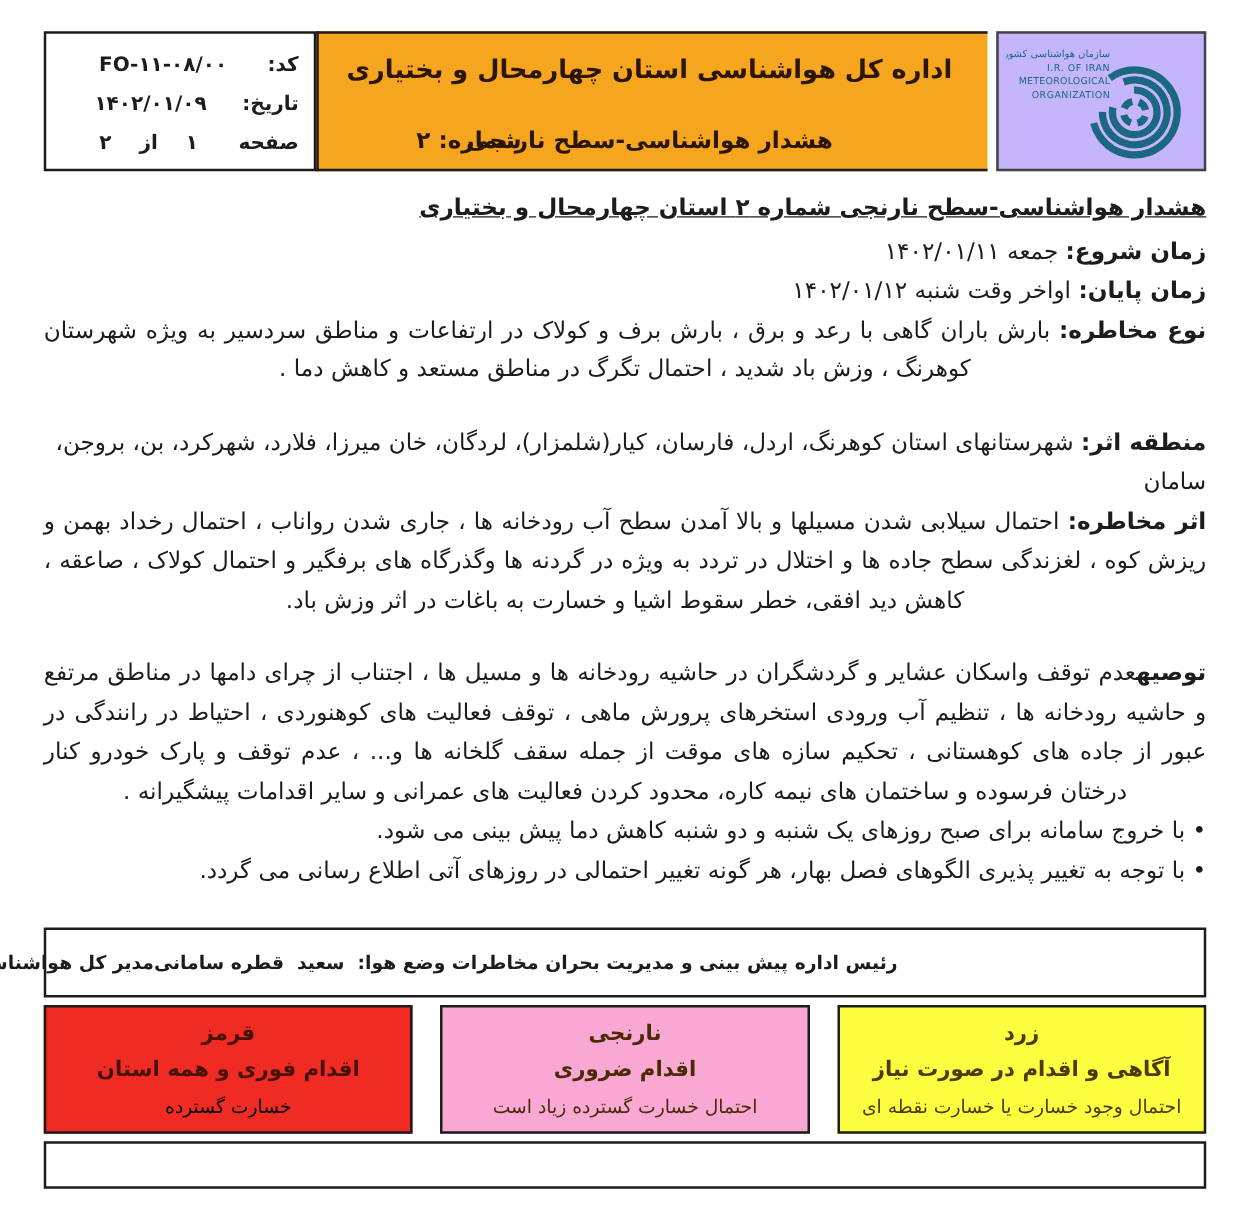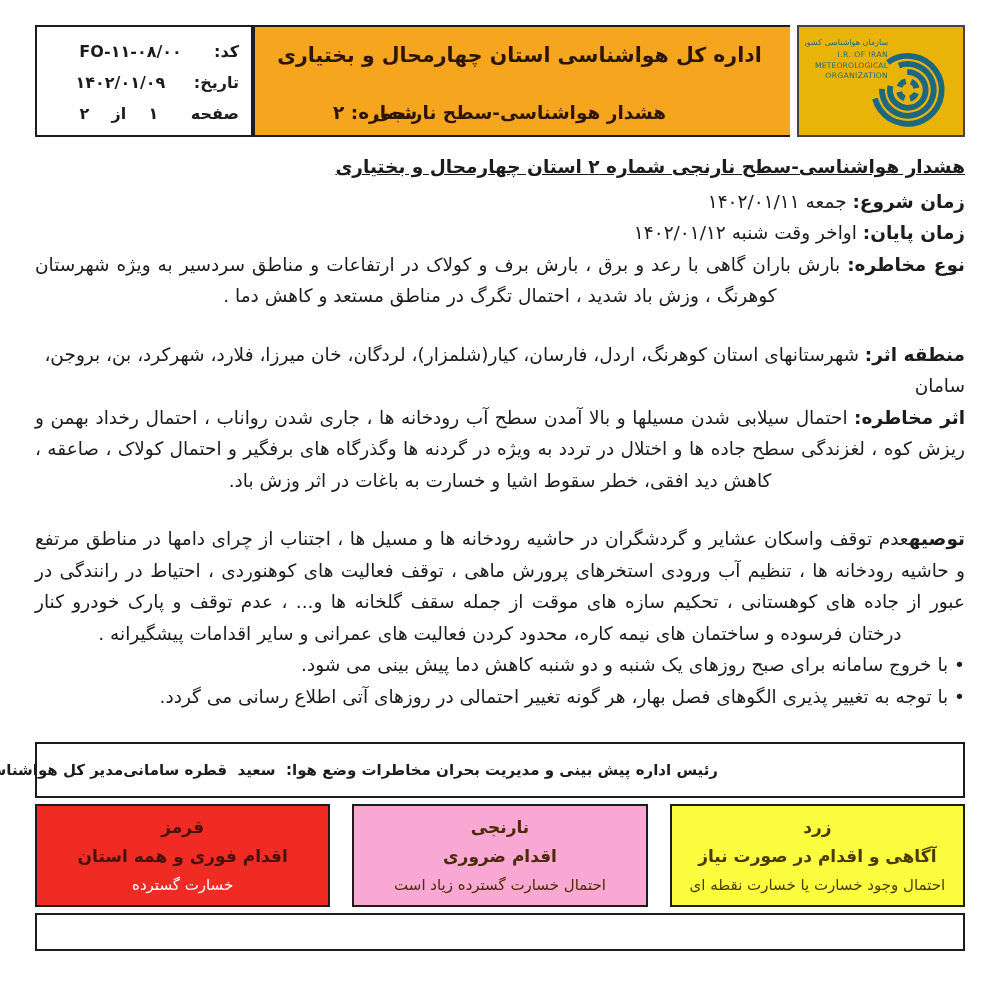--- a/index.html
+++ b/index.html
@@ -20,21 +20,21 @@
   .infobox .val{flex:1;text-align:center;white-space:pre;}
   .titlebox{
     flex:1;box-sizing:border-box;border:2px solid #1c1c1c;border-right:none;
     background:#f6a51f;direction:rtl;padding:16px 22px 12px 16px;
     display:flex;flex-direction:column;justify-content:space-between;color:#2b1602;
   }
   .titlebox .org{text-align:center;font-weight:bold;font-size:20.5px;}
   .titlebox .line2{position:relative;text-align:center;font-weight:bold;font-size:18.5px;}
   .titlebox .num{position:absolute;left:62px;top:0;}
   .logobox{
-    width:168px;flex:none;box-sizing:border-box;border:2px solid #444;background:#eab308;
+    width:168px;flex:none;box-sizing:border-box;border:2px solid #444;background:#c4b5fd;
     margin-left:7px;display:flex;align-items:center;justify-content:center;padding:3px;
   }
   .logobox svg{width:152px;height:100px;}
 
   
   .bodytxt{direction:rtl;margin-top:14px;font-size:18.5px;}
   .bodytxt p{margin:0;line-height:31.5px;}
   .bodytxt .heading{font-weight:bold;text-align:right;margin-bottom:3px;text-decoration:underline;}
   .just{text-align:justify;text-align-last:center;}
   .right{text-align:right;}
@@ -51,21 +51,21 @@
 
   
   .legend{display:flex;gap:22px;margin-top:6px;}
   .card{
     flex:1;border:2px solid #1c1c1c;box-sizing:border-box;text-align:center;
     direction:rtl;padding:7px 4px 6px 4px;
   }
   .card .t,.card .a{font-weight:bold;font-size:17px;line-height:29px;}
   .card .d{font-size:15px;line-height:28px;}
   .card-red{background:#ef2b24;color:#47120a;}
-  .card-red .d{color:#ffffff;}
+  .card-red .d{color:#000000;}
   .card-orange{background:#f9a8d4;color:#4a2b05;}
   .card-yellow{background:#fdfd40;color:#4a3a06;}
 
   
   .footer{
     margin-top:6px;border:2px solid #1c1c1c;height:38px;line-height:36px;box-sizing:border-box;
     text-align:center;direction:rtl;font-size:17px;font-weight:600;
   }
   .ltr{direction:ltr;unicode-bidi:embed;}
 </style>

